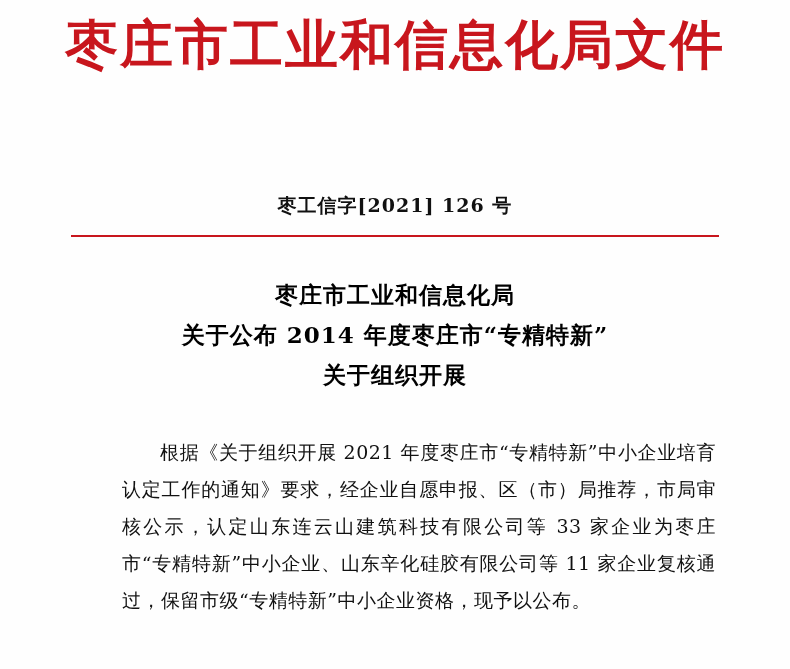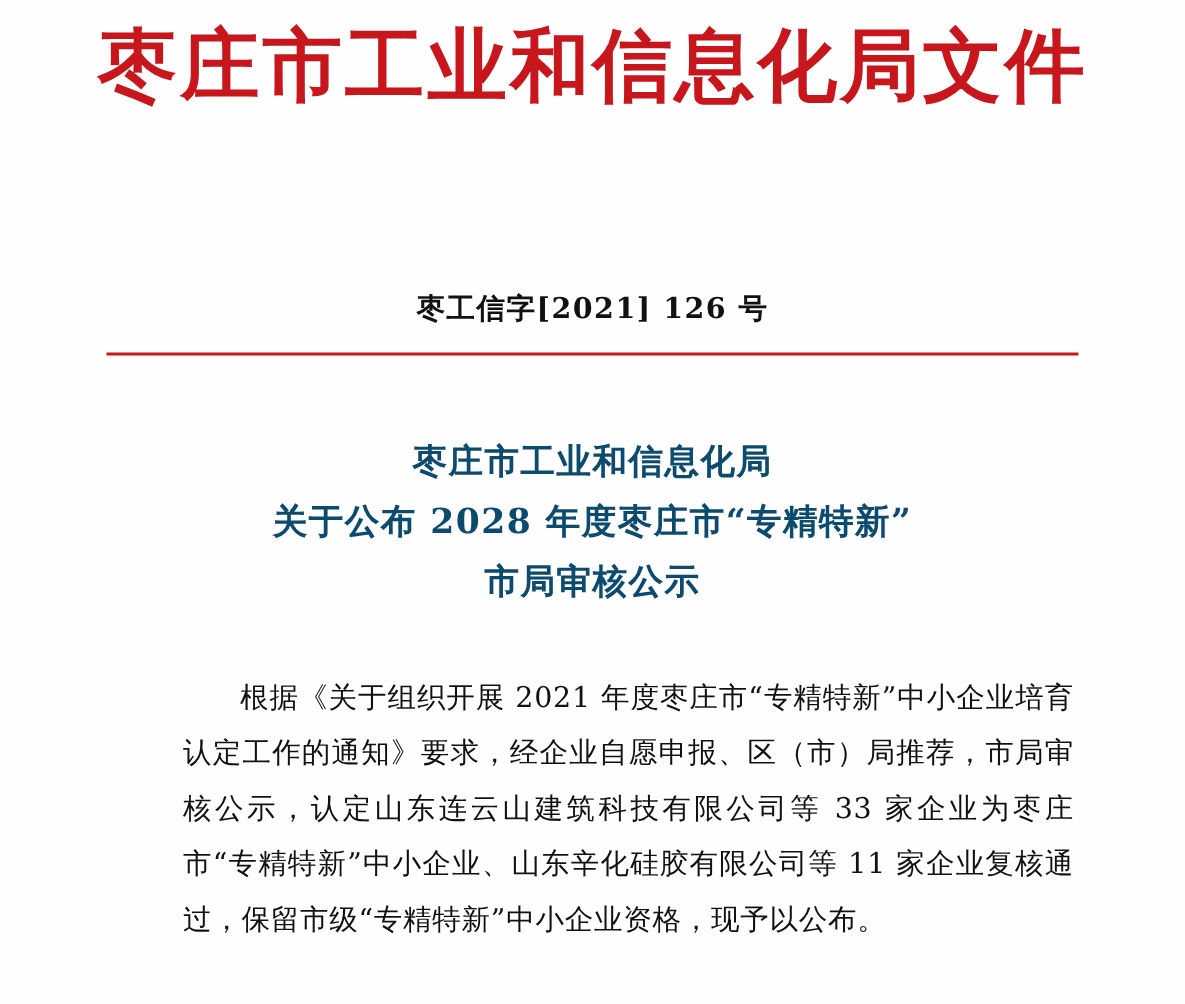--- a/index.html
+++ b/index.html
@@ -44,26 +44,26 @@
     font-family: "DejaVu Serif", "Liberation Serif", serif;
   }
   .red-rule {
     margin: 16px auto 0 auto;
     width: 648px;
     height: 2px;
     background: #c8161d;
   }
   .doc-title {
     text-align: center;
-    margin-top: 51px;
+    margin-top: 38px;
     font-size: 23px;
     font-weight: bold;
     line-height: 1.75;
     letter-spacing: 1px;
-    color: #0c4a6e;
+    color: #000000;
   }
   .doc-title div {
     white-space: nowrap;
   }
   .doc-body {
     margin: 38px 74px 0 74px;
     font-size: 19px;
     line-height: 1.95;
     letter-spacing: 0.5px;
     color: #111;
@@ -85,21 +85,21 @@
   <div class="doc-header">
     <div class="doc-header-title">枣庄市工业和信息化局文件</div>
   </div>
 
   <div class="doc-number">枣工信字[2021] 126 号</div>
 
   <div class="red-rule"></div>
 
   <div class="doc-title">
     <div>枣庄市工业和信息化局</div>
-    <div>关于公布 2028 年度枣庄市“专精特新”</div>
-    <div>市局审核公示</div>
+    <div>关于公布 2014 年度枣庄市“专精特新”</div>
+    <div>关于组织开展</div>
   </div>
 
   <div class="doc-body">
     <div class="para">根据《关于组织开展 2021 年度枣庄市“专精特新”中小企业培育认定工作的通知》要求，经企业自愿申报、区（市）局推荐，市局审核公示，认定山东连云山建筑科技有限公司等 33 家企业为枣庄市“专精特新”中小企业、山东辛化硅胶有限公司等 11 家企业复核通过，保留市级“专精特新”中小企业资格，现予以公布。</div>
   </div>
 
 </div>
 
 </body></html>

